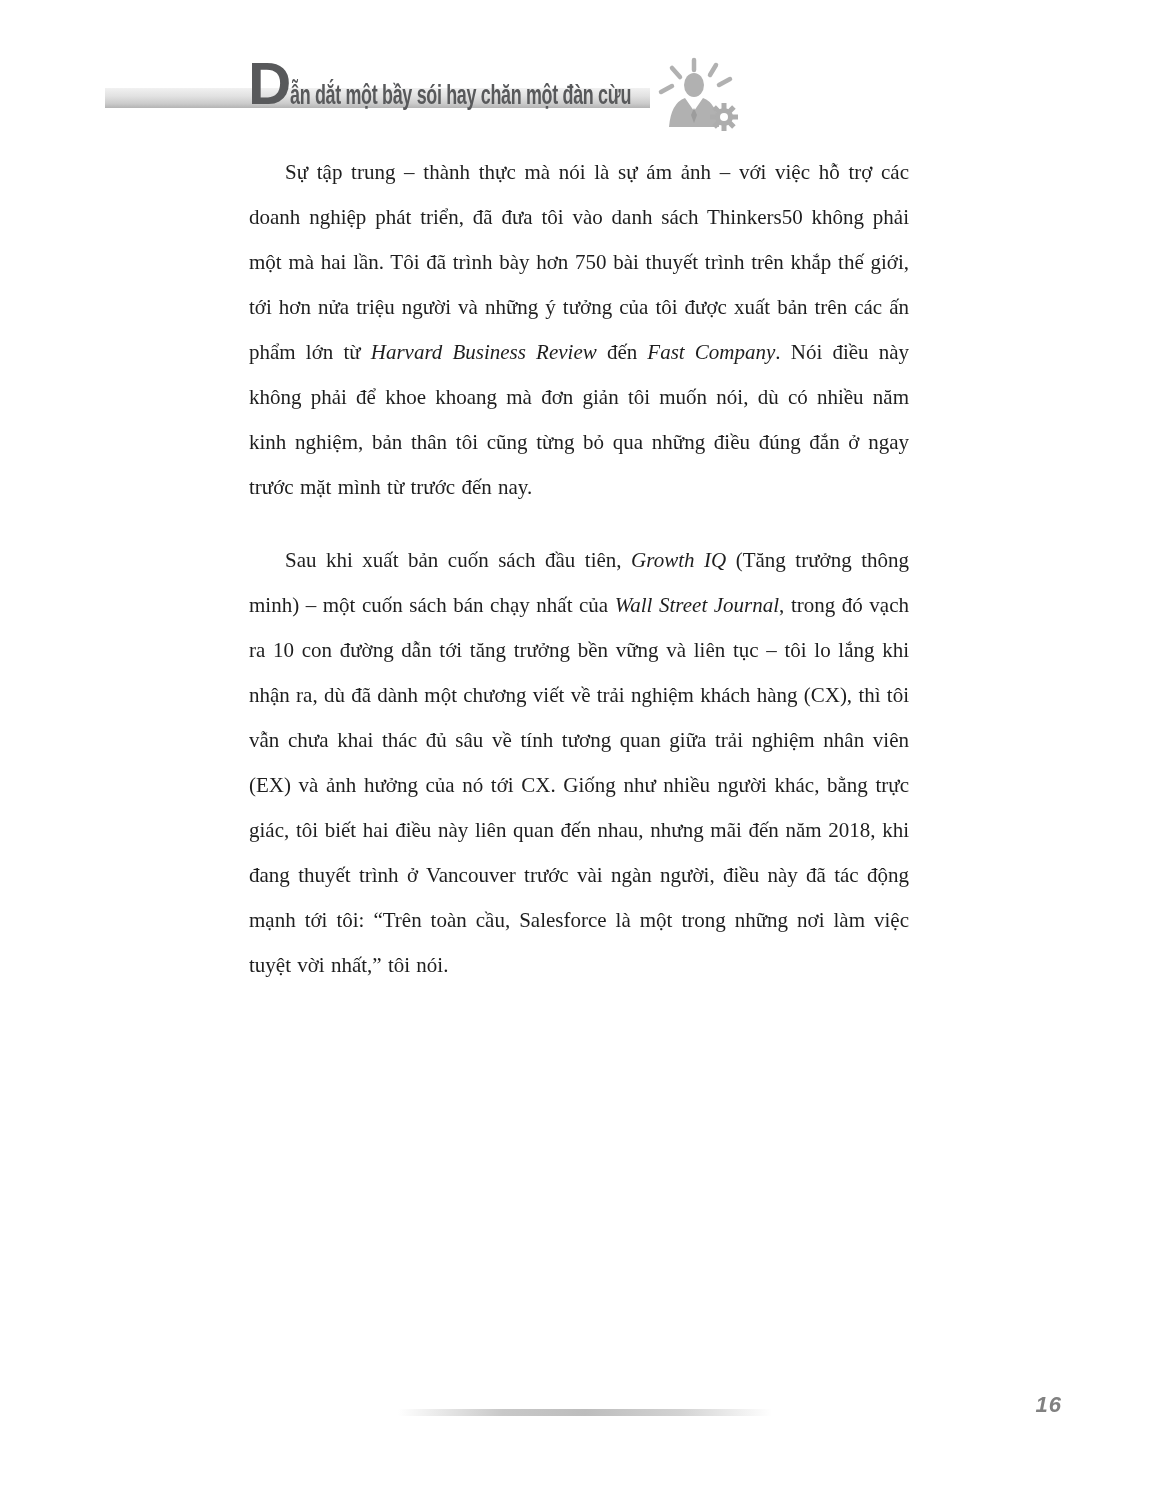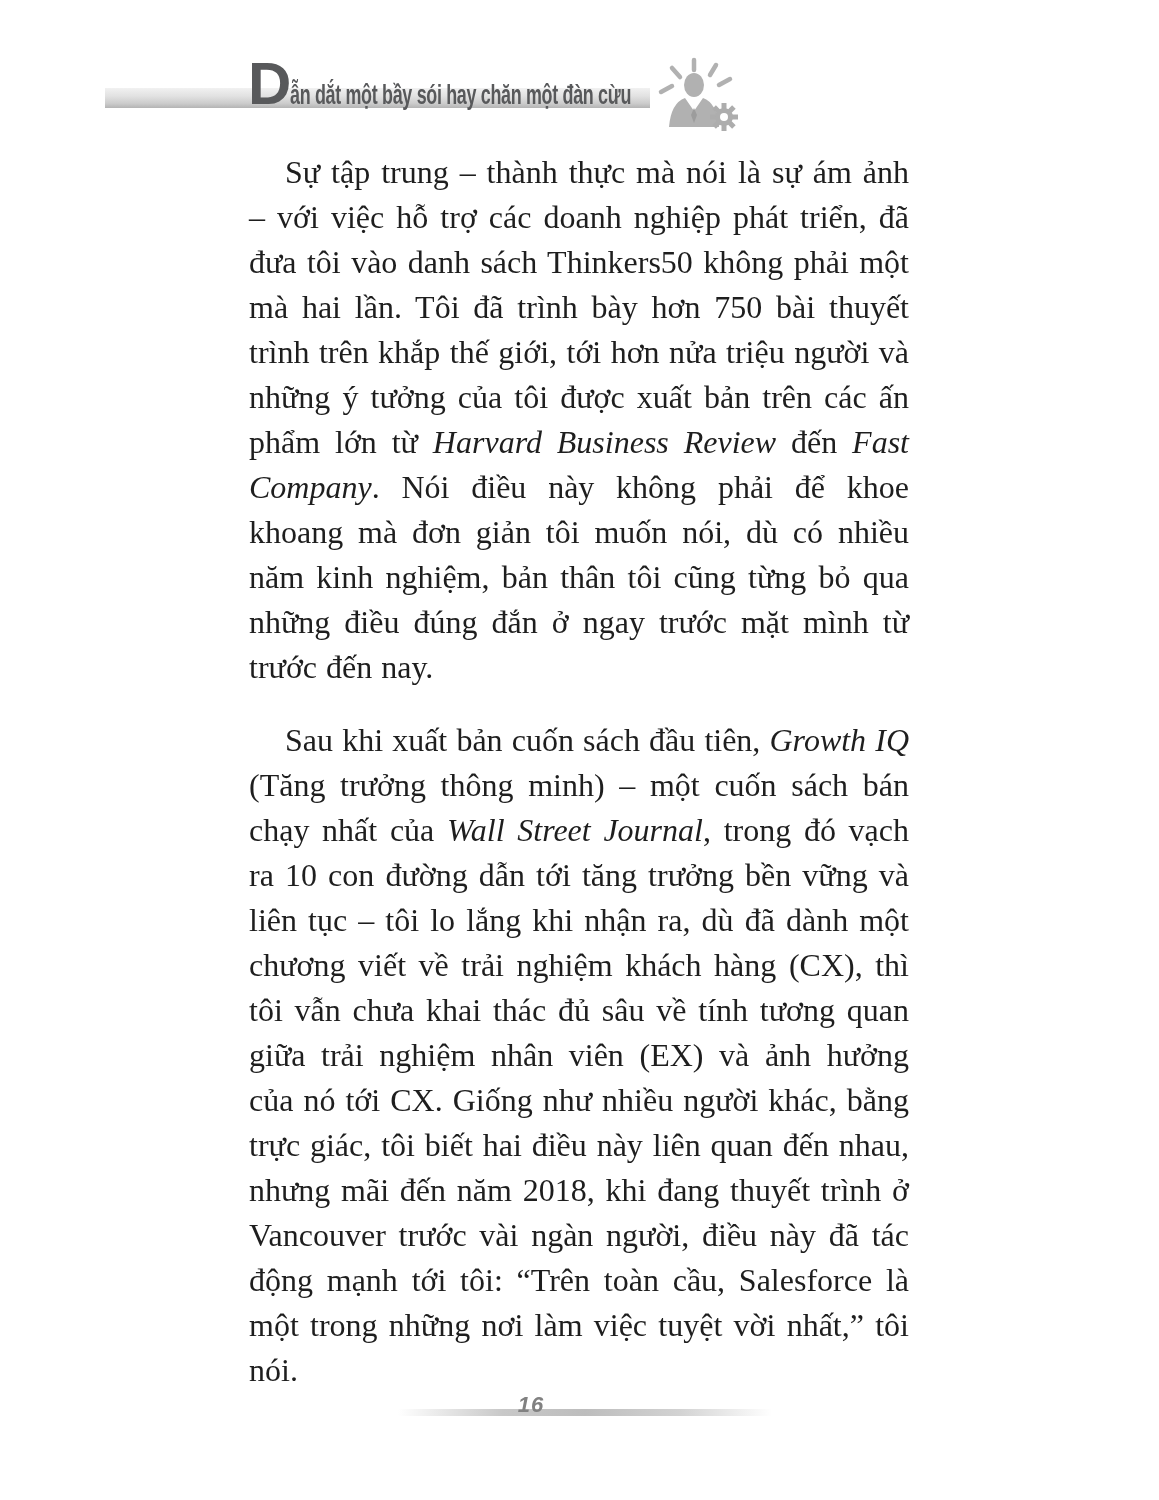--- a/index.html
+++ b/index.html
@@ -57,21 +57,21 @@
 
   
   .body-text {
     position: absolute;
     left: 249px;
     top: 150px;
     width: 660px;
   }
   .body-text p {
     margin: 0 0 28px 0;
-    font-size: 32px;
+    font-size: 21px;
     line-height: 45px;
     color: #1e1e1e;
     text-align: justify;
     text-indent: 36px;
     word-spacing: 1px;
   }
   .body-text em { font-style: italic; }
 
   
   .footer-bar {
@@ -85,21 +85,21 @@
       #c8c8c8 28%,
       #bdbdbd 50%,
       #d2d2d2 75%,
       rgba(210,210,210,0) 100%);
   }
   .page-number {
     position: absolute;
     left: 0;
     top: 1392px;
     width: 1062px;
-    text-align: center;
+    text-align: right;
     font-family: "Liberation Sans", sans-serif;
     font-weight: bold;
     font-style: italic;
     font-size: 22px;
     letter-spacing: 1px;
     color: #818181;
     z-index: 2;
   }
 </style>
 </head>

